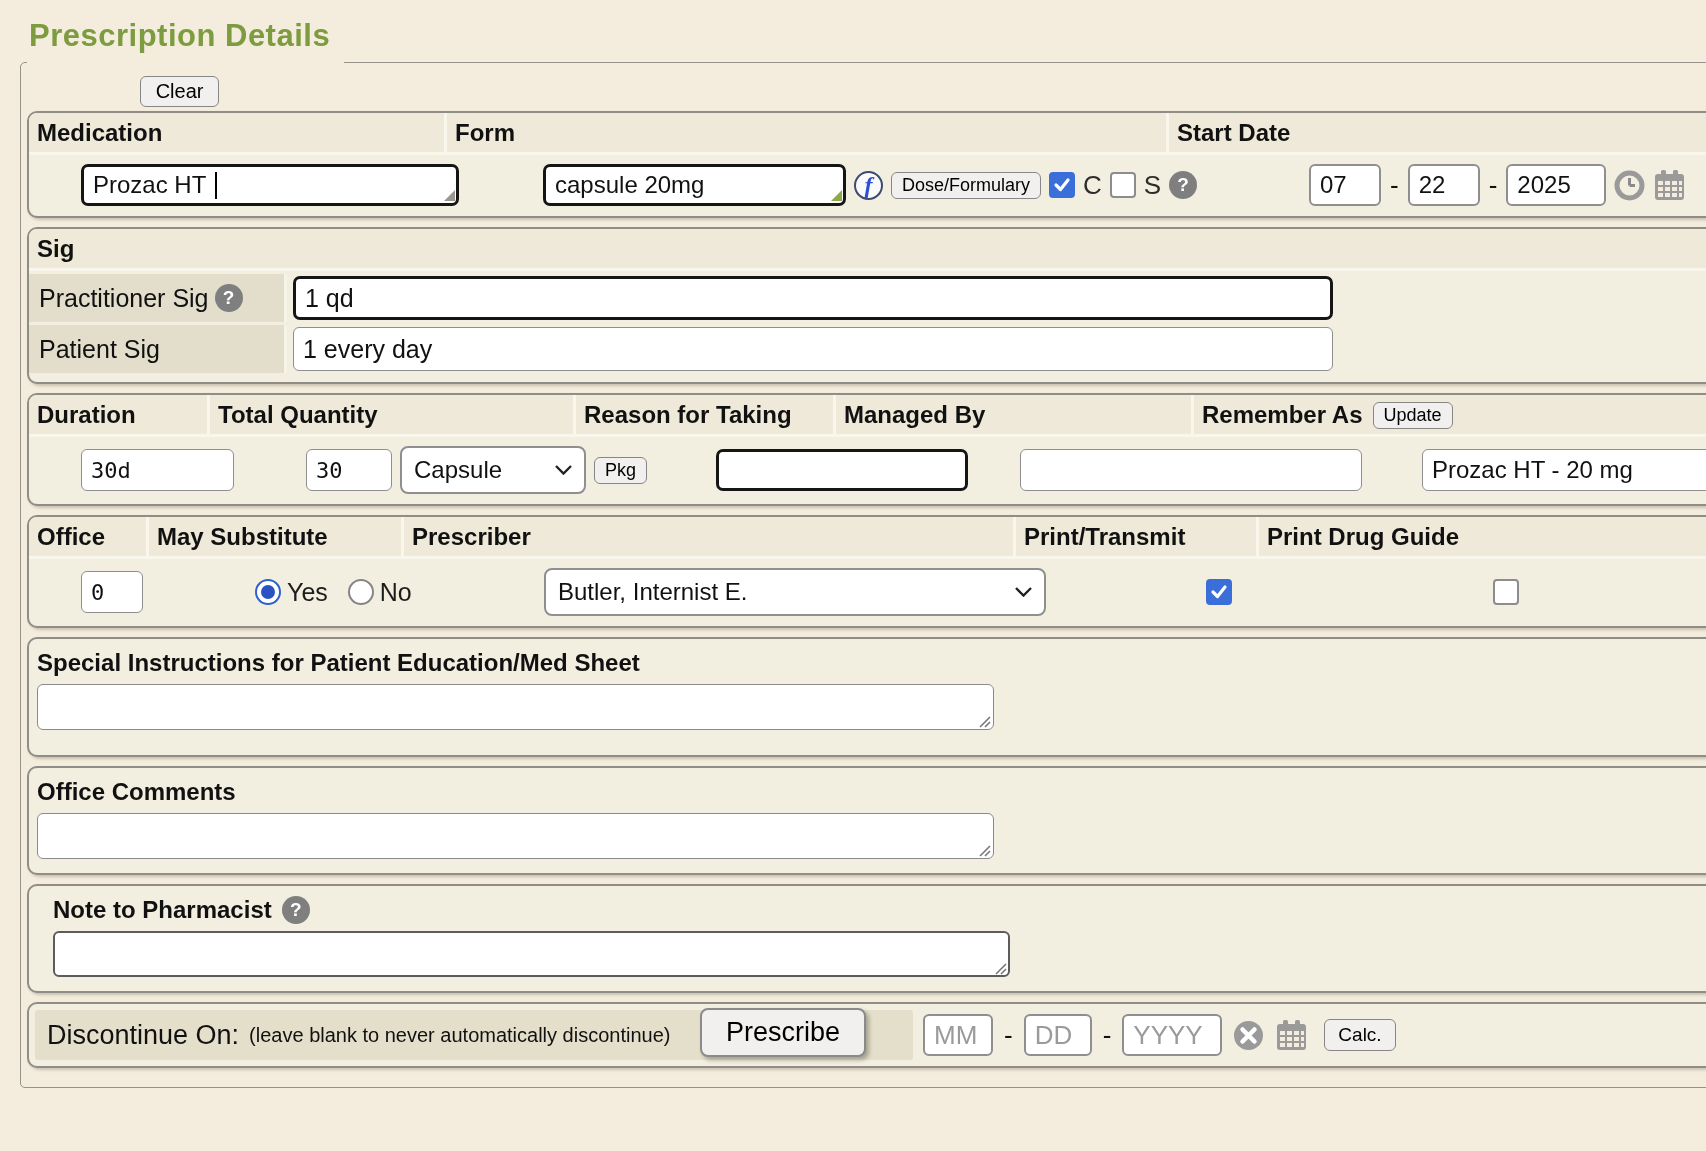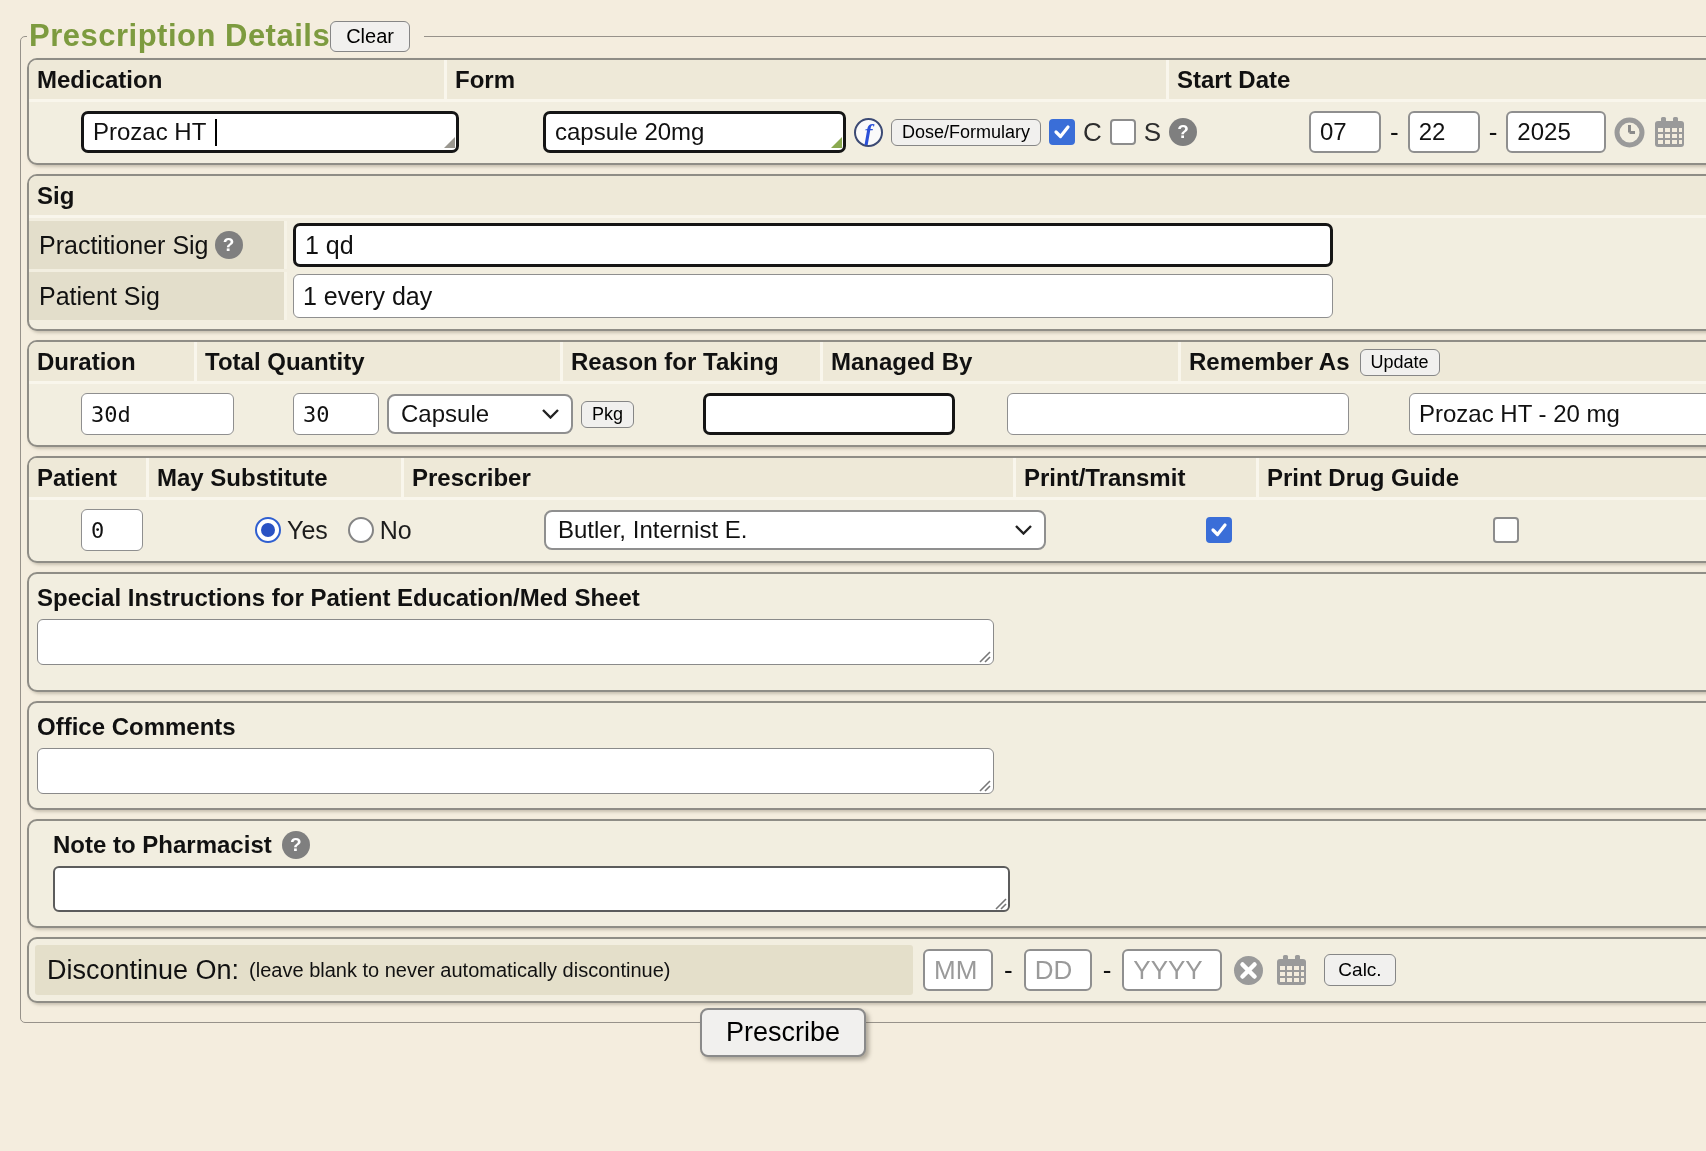--- a/index.html
+++ b/index.html
@@ -16,22 +16,22 @@
   
   fieldset.outer {
     position:absolute; left:20px; top:18px;
     width:1526px;
     border:1px solid #97928a;
     border-radius:5px;
     padding:4px 6px 10px 6px;
     margin:0;
   }
   legend.outer-legend {
-    display:flex; align-items:center; 
-    padding:0 14px 0 2px; margin-left:0;
+    display:flex; align-items:center; gap:22px;
+    padding:0 14px 0 2px; margin-left:0;flex-direction:column;
   }
   .page-title { color:#7d9b3f; font-size:31px; font-weight:bold; letter-spacing:.5px; }
 
   
   .btn {
     font-family:"Liberation Sans", sans-serif;
     background:#f1f0ee;
     border:1px solid #868686;
     border-radius:6px;
     color:#000;
@@ -64,21 +64,21 @@
     border-right:3px solid #f9f6ec;
     display:flex; align-items:center; gap:10px;
   }
   .hcell:last-child { border-right:none; }
   .body-row { display:flex; }
   .bcell { padding:9px 8px 10px 8px; display:flex; align-items:center; gap:8px;margin-left:44px; }
 
   
   .c1 { width:418px; } .c2 { width:722px; } .c3 { flex:1; }
   
-  .d1 { width:168px; } .d2 { width:366px; } .d3 { width:260px; } .d4 { width:358px; } .d5 { flex:1; }
+  .d1 { width:181px; } .d2 { width:366px; } .d3 { width:260px; } .d4 { width:358px; } .d5 { flex:1; }
   
   .r1 { width:120px; } .r2 { width:255px; } .r3 { width:612px; } .r4 { width:243px; } .r5 { flex:1; }
 
   
   .input {
     font-family:"Liberation Sans", sans-serif;
     font-size:24px;
     background:#fff;
     border:2px solid #8f8f8f;
     border-radius:6px;
@@ -103,21 +103,21 @@
     border:1px solid #8a8a8a; border-radius:6px;
     background:#fff; resize:none; padding:4px 8px; outline:none;
   }
   textarea.comment.dark { border:2px solid #5c5c5c; }
   .ta-wrap { position:relative; display:inline-block; }
   .ta-grip { position:absolute; right:3px; bottom:6px; width:14px; height:14px; cursor:nwse-resize; }
 
   
   .select {
     background:#fff; border:2px solid #8f8f8f; border-radius:8px;
-    height:40px; display:inline-flex; align-items:center; justify-content:space-between;
+    height:48px; display:inline-flex; align-items:center; justify-content:space-between;
     padding:0 12px; font-size:24px; gap:10px; cursor:pointer;
   }
 
   
   .checkbox {
     width:26px; height:26px; border-radius:4px; display:inline-flex;
     align-items:center; justify-content:center; cursor:pointer;
     background:#fff; border:2px solid #8c8c8c; flex:0 0 auto;
   }
   .checkbox.checked { background:#3a6ed8; border-color:#3a6ed8; }
@@ -304,21 +304,21 @@
         <input class="input thin" style="width: 348px;" value="">
       </div>
       <div class="bcell d5">
         <input class="input thin" style="width: 348px;" value="Prozac HT - 20 mg">
       </div>
     </div>
   </div>
 
   <div class="group">
     <div class="hdr-row">
-      <div class="hcell r1">Patient</div>
+      <div class="hcell r1">Office</div>
       <div class="hcell r2">May Substitute</div>
       <div class="hcell r3">Prescriber</div>
       <div class="hcell r4">Print/Transmit</div>
       <div class="hcell r5">Print Drug Guide</div>
     </div>
     <div class="body-row">
       <div class="bcell r1">
         <input class="input thin mono" style="width: 62px;" value="0">
       </div>
       <div class="bcell r2" style="gap:6px; padding-left:18px;">

